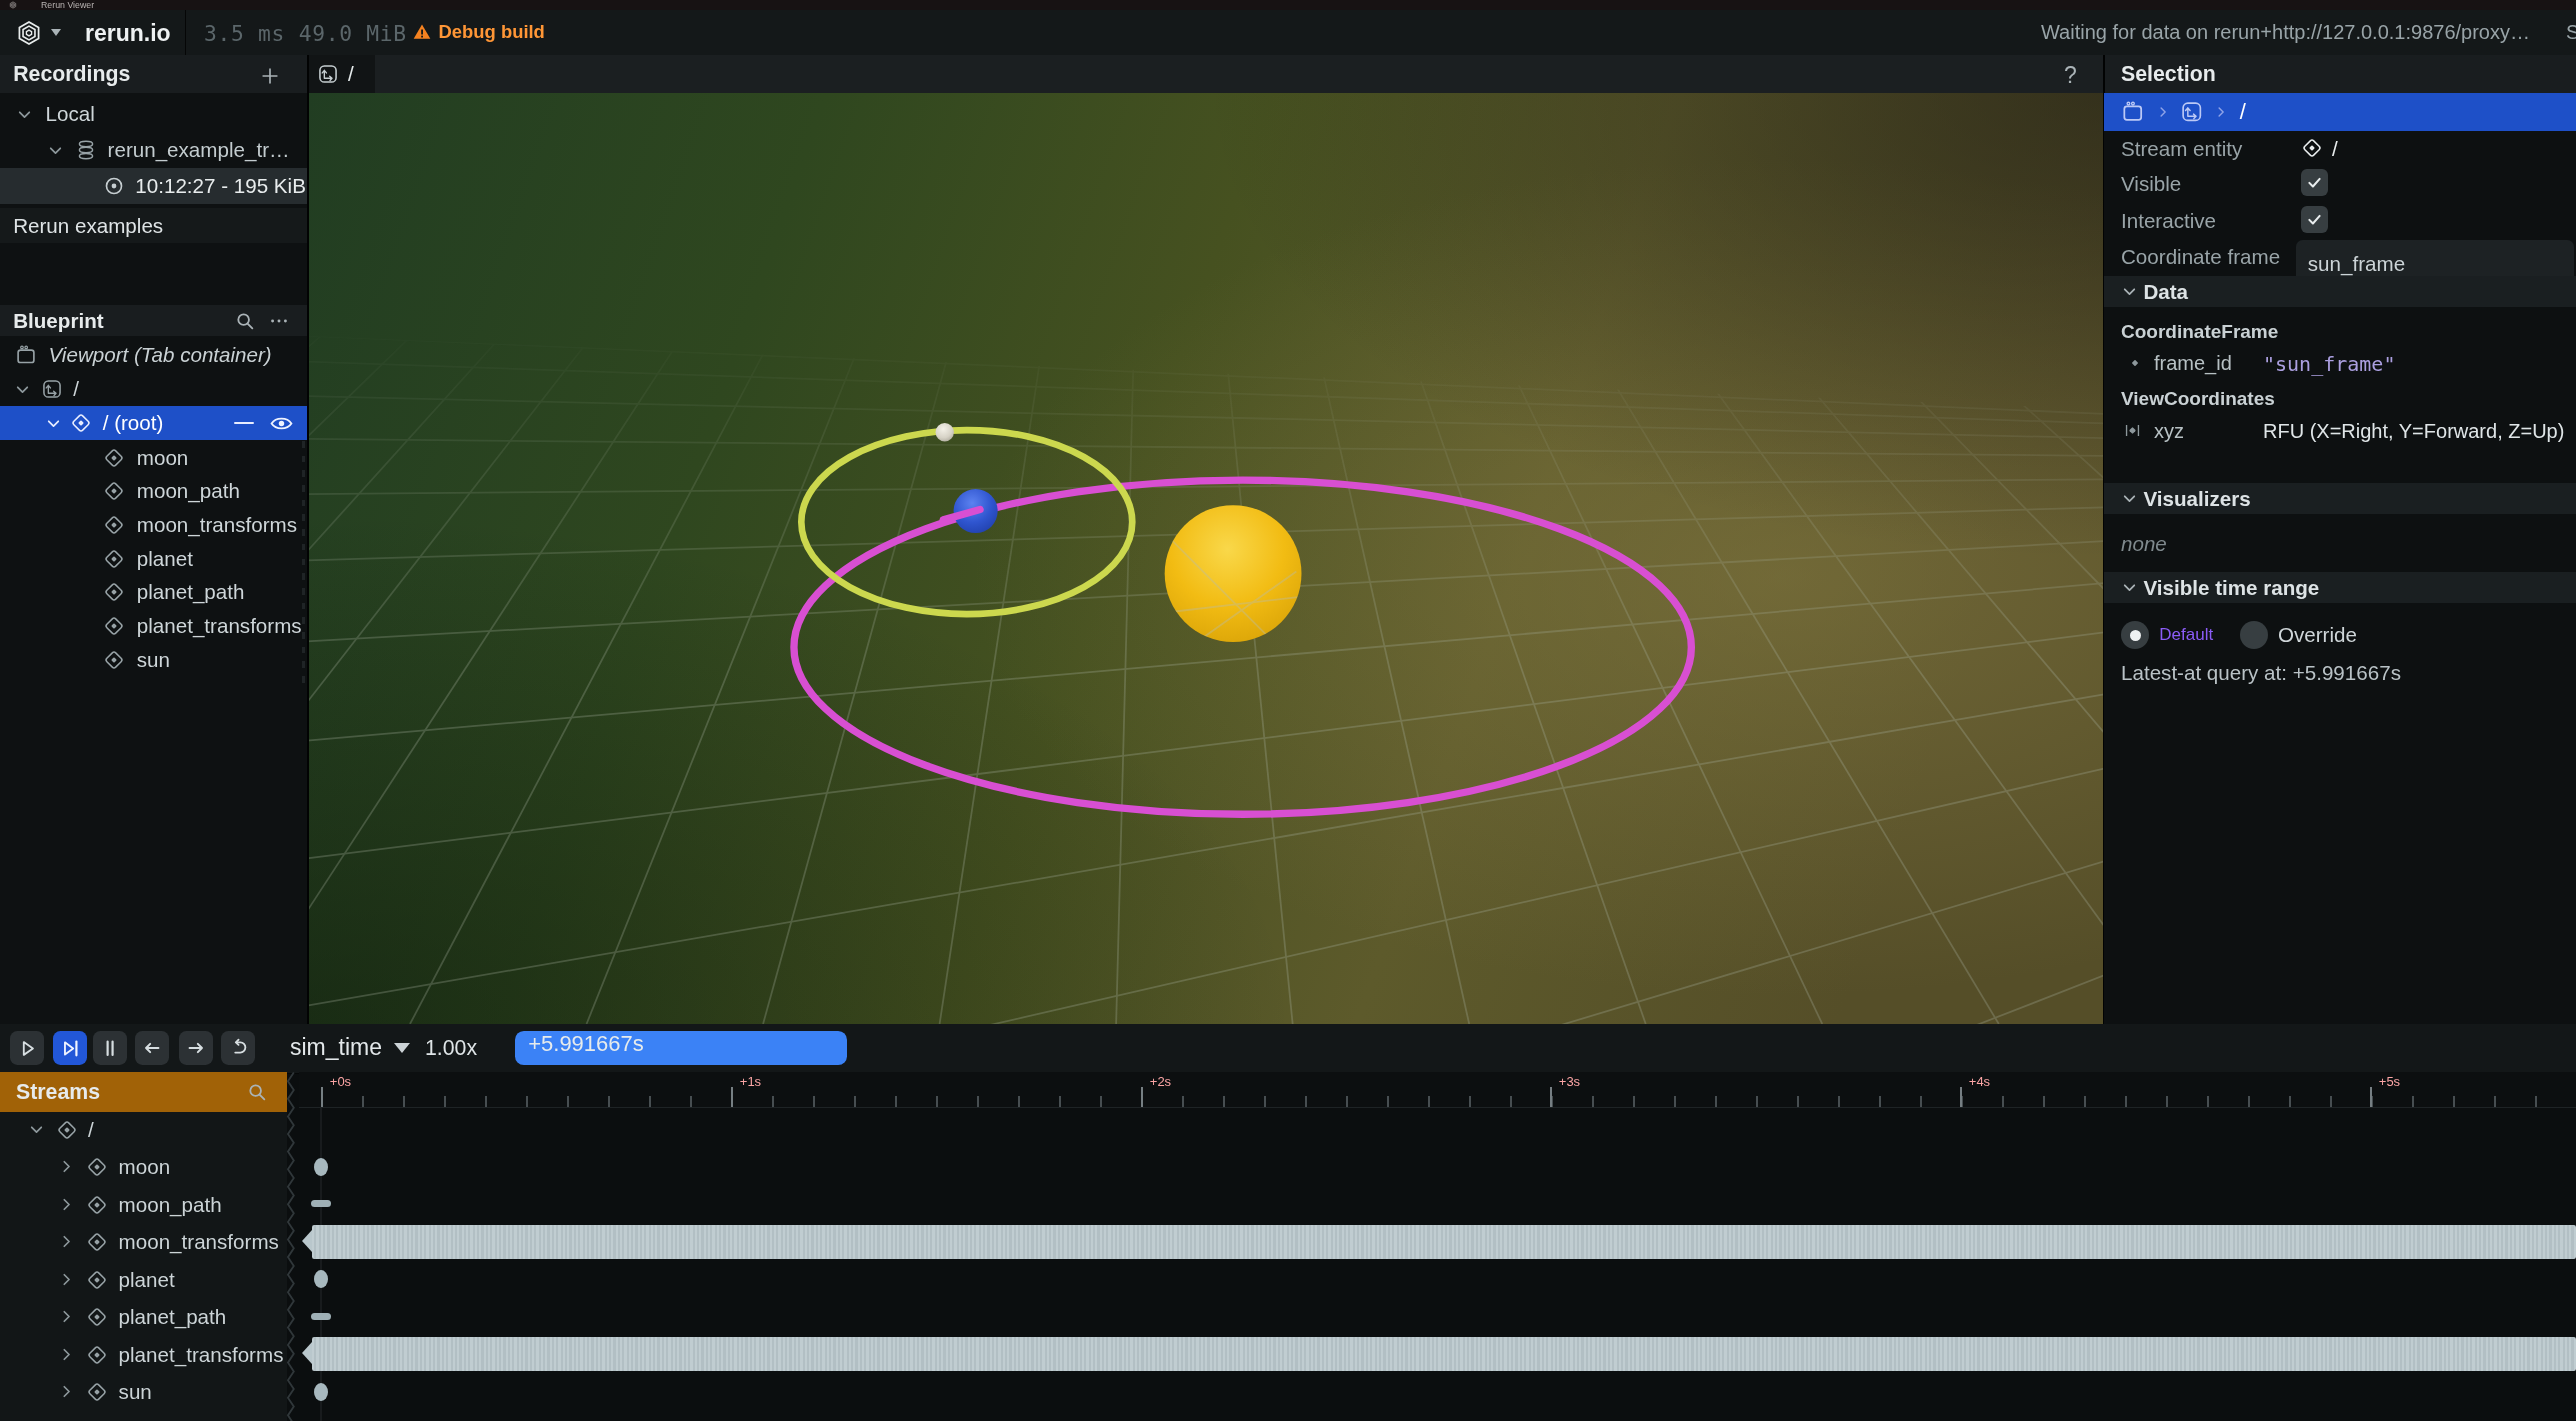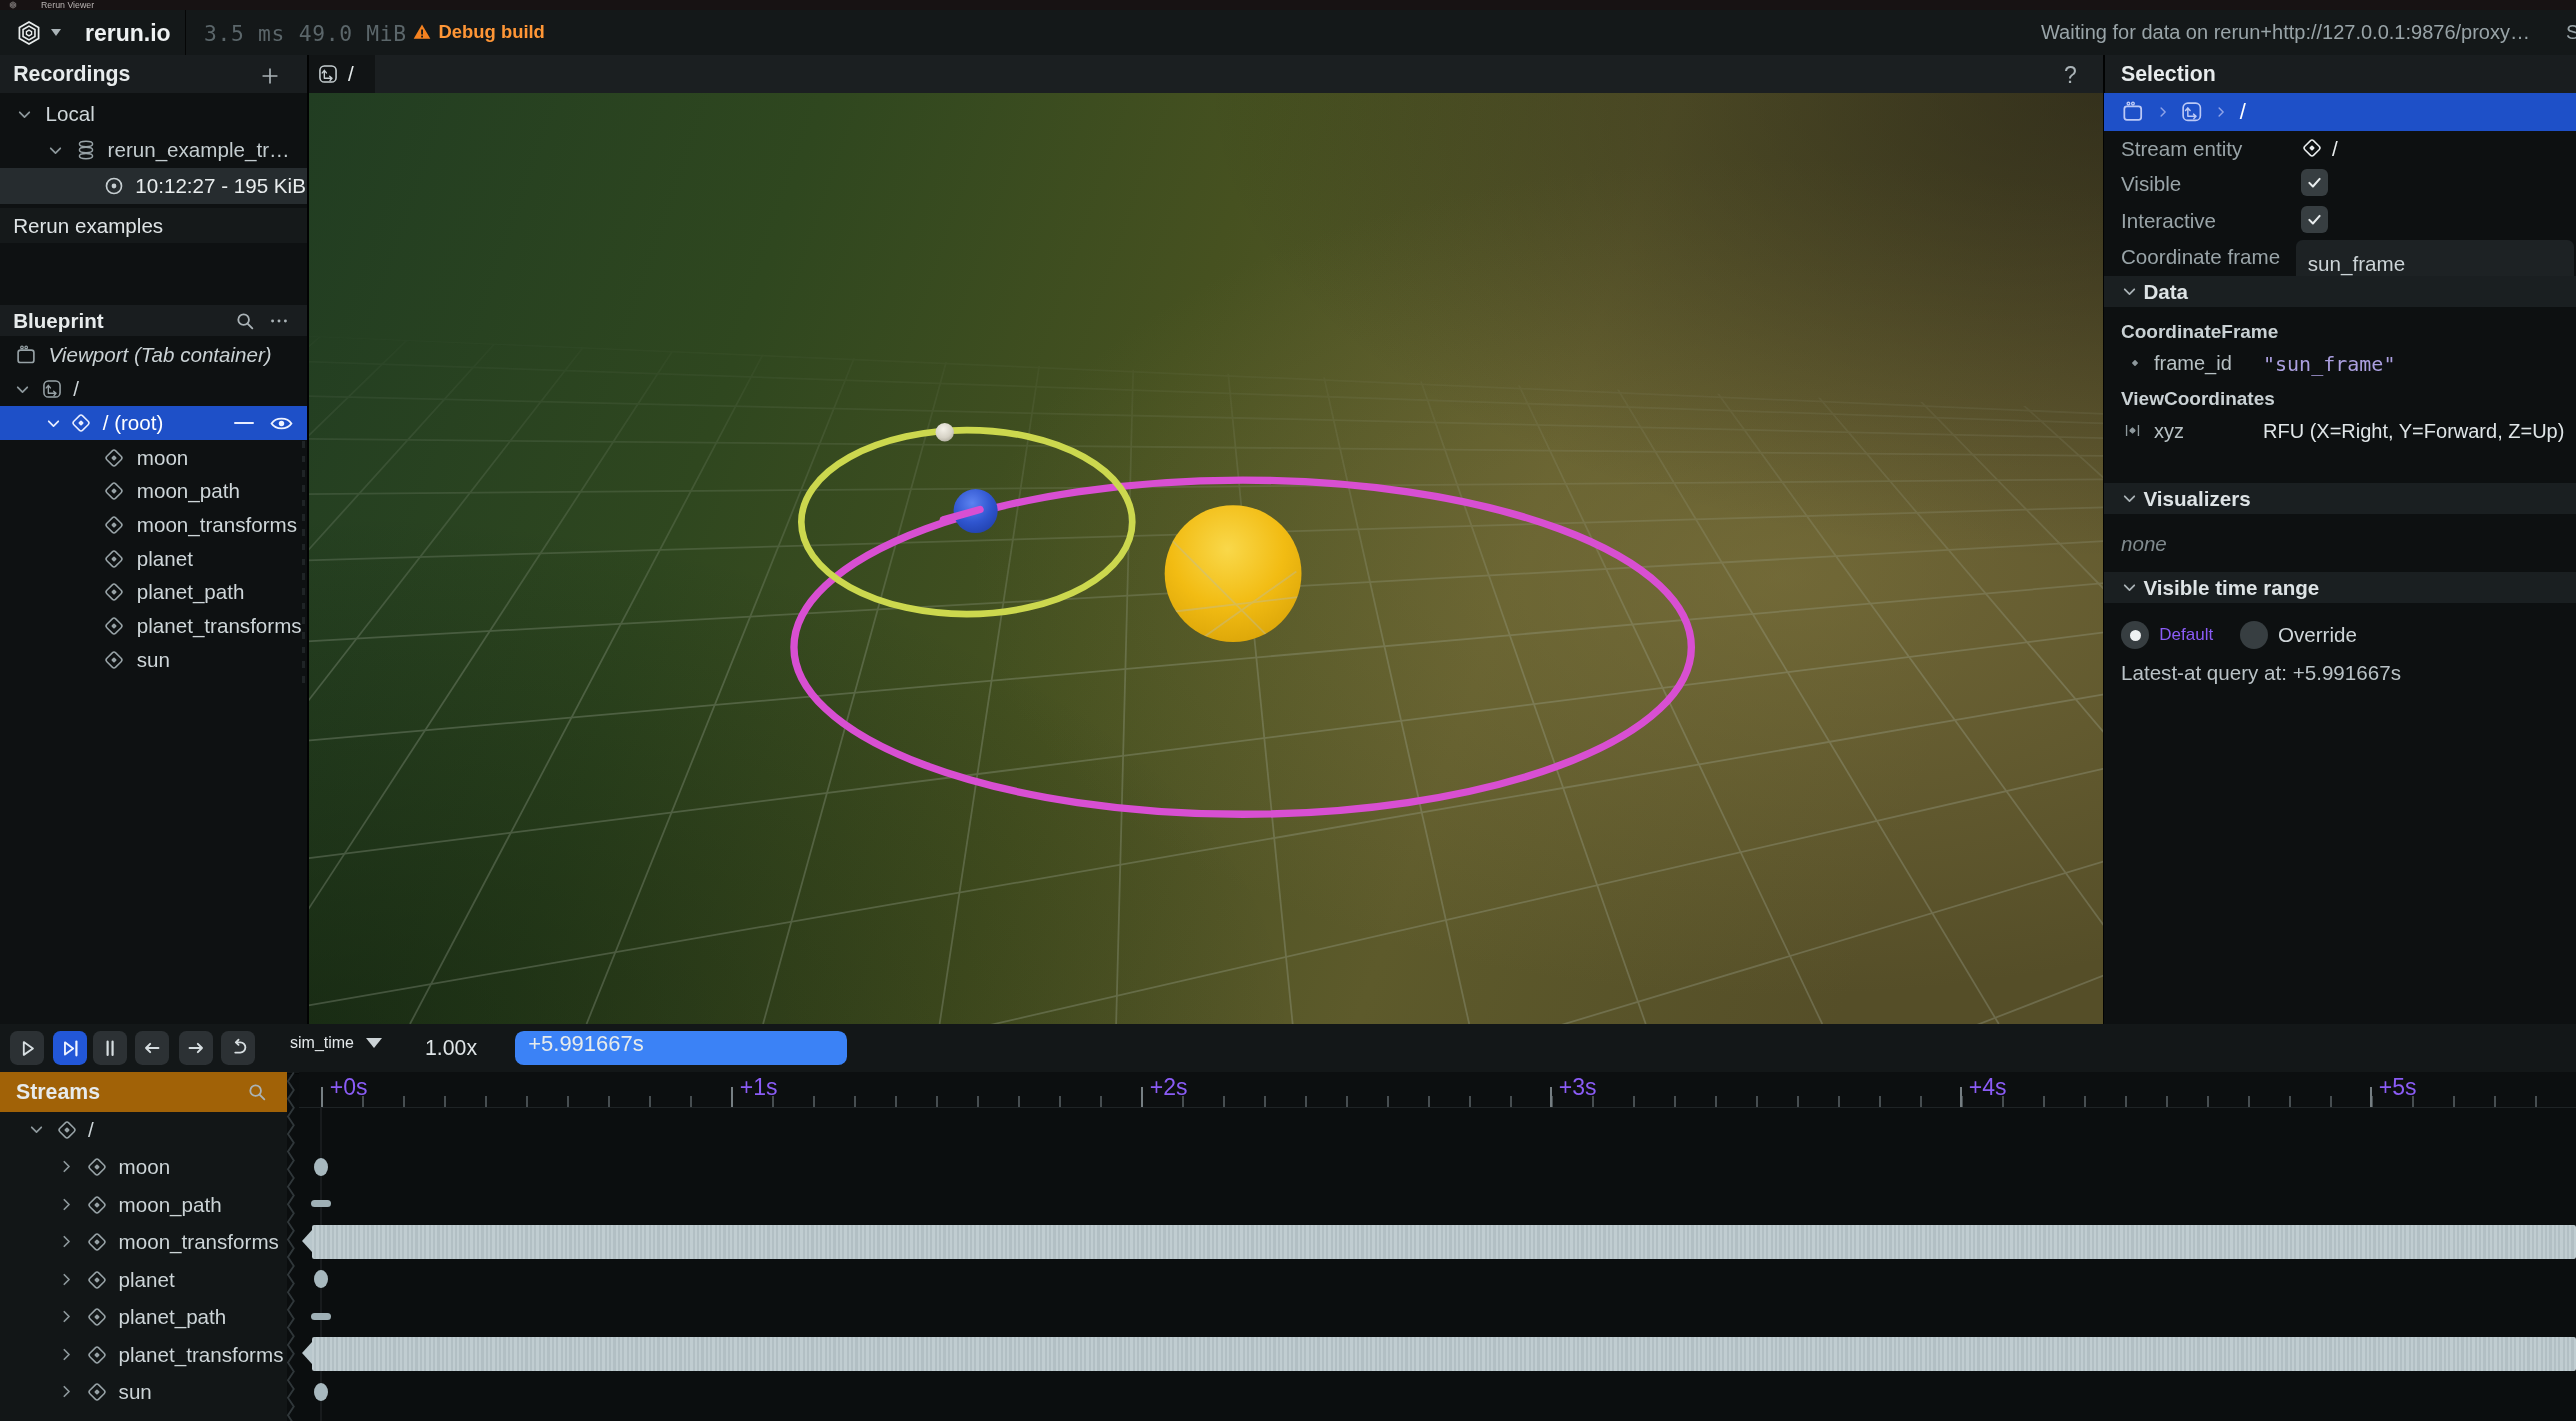--- a/index.html
+++ b/index.html
@@ -67,36 +67,36 @@
   .radio{width:28px;height:28px;border-radius:50%;background:#373e41;display:flex;align-items:center;justify-content:center;flex:none;}
   .radio .dot{width:11px;height:11px;border-radius:50%;background:#eef1f2;}
   #coord-input{left:2296px;top:240px;width:266px;height:48px;background:#1d2224;border-radius:6.6px;display:flex;align-items:center;font-size:20.6px;color:#ccd4d7;padding-left:11.8px;}
 
   
   #controls-bar{left:0;top:1024px;width:2576px;height:49px;background:#131718;border-bottom:1.5px solid #060808;}
   .pbtn{position:absolute;top:1031px;width:34px;height:34px;background:#2c3134;border-radius:7.4px;display:flex;align-items:center;justify-content:center;color:#d7dee1;}
   .pbtn.active{background:#2257d8;color:#f0f4ff;}
   .pbtn .ic{width:22px;height:22px;}
   #tl-select{left:290px;top:1034px;display:flex;align-items:center;}
-  #tl-select .t{font-size:16px;color:#e3e8ea;}
+  #tl-select .t{font-size:23px;color:#e3e8ea;}
   #tl-select .c{margin-left:11.8px;width:0;height:0;border-left:8px solid transparent;border-right:8px solid transparent;border-top:10.3px solid #ccd3d6;}
   #speed{left:425px;top:1036px;font-size:21.3px;color:#dfe5e7;}
   #time-display{left:515px;top:1031px;width:319px;height:34px;background:#3b82f6;border-radius:8.8px;display:flex;align-items:flex-start;padding-left:13.2px;font-size:22px;color:#e6ebec;}
 
   
   #streams-panel{left:0;top:1072px;width:287px;height:349px;background:#121617;}
   #streams-header{left:0;top:1072px;width:287px;height:40px;display:flex;align-items:center;background:#a16207;}
   #streams-header .panel-title{margin-left:16px;}
   #timeline-area{left:299px;top:1072px;width:2277px;height:349px;background:#0b0e0f;}
   #ruler{left:299px;top:1072px;width:2277px;height:35px;background:#0c0f10;border-bottom:1.5px solid #1e2325;}
   #ruler-minor{position:absolute;left:22px;top:23.5px;width:2255px;height:11.8px;
       background:repeating-linear-gradient(90deg,#474e51 0 1.5px,transparent 1.5px 41px);}
   .tick{position:absolute;top:0;height:35px;}
   .tick .l{position:absolute;left:0;top:14.7px;bottom:0;width:2.2px;background:#767f83;}
-  .tick .t{position:absolute;left:8.8px;top:1.5px;font-size:23px;color:#8b5cf6;white-space:nowrap;}
+  .tick .t{position:absolute;left:8.8px;top:1.5px;font-size:13px;color:#fca5a5;white-space:nowrap;}
   #zero-line{left:320px;top:1108px;width:1.5px;height:314px;background:rgba(158,170,176,0.09);}
   .ev-dot{position:absolute;left:314px;width:14px;height:18.4px;border-radius:50%;background:#a7b8be;}
   .ev-dash{position:absolute;left:311px;width:20px;height:7.4px;border-radius:3.7px;background:#9fb0b6;}
   .ev-bar{position:absolute;left:312px;width:2264px;height:34px;background:#b9c7cc;border-radius:2.2px;
       background-image:repeating-linear-gradient(90deg,rgba(255,255,255,0.10) 0 2.2px,rgba(0,0,0,0.04) 2.2px 4.4px);}
   .ev-bar::before{content:"";position:absolute;left:-9.6px;top:5.1px;border-top:11.8px solid transparent;border-bottom:11.8px solid transparent;border-right:10.3px solid #b9c7cc;}
   .st-row{position:absolute;left:0;width:287px;display:flex;align-items:center;font-size:20.6px;color:#ccd4d7;}
 
   .itl{font-style:italic;}
 </style>

